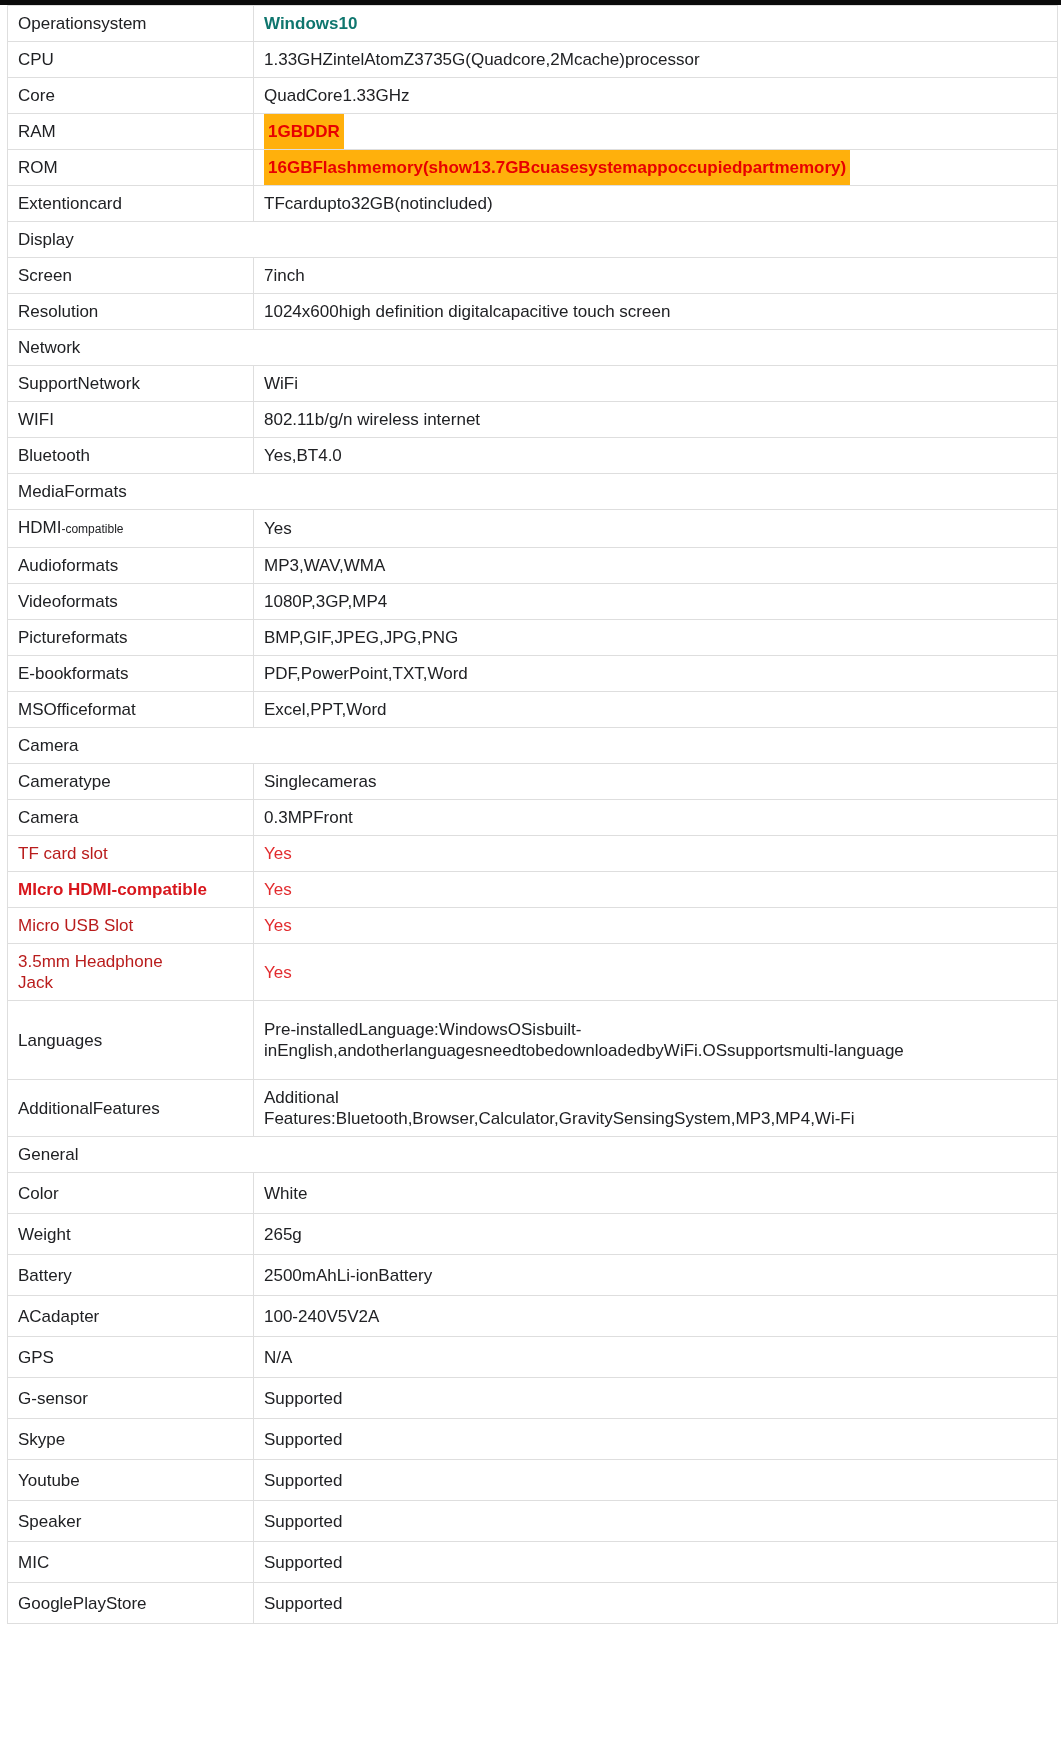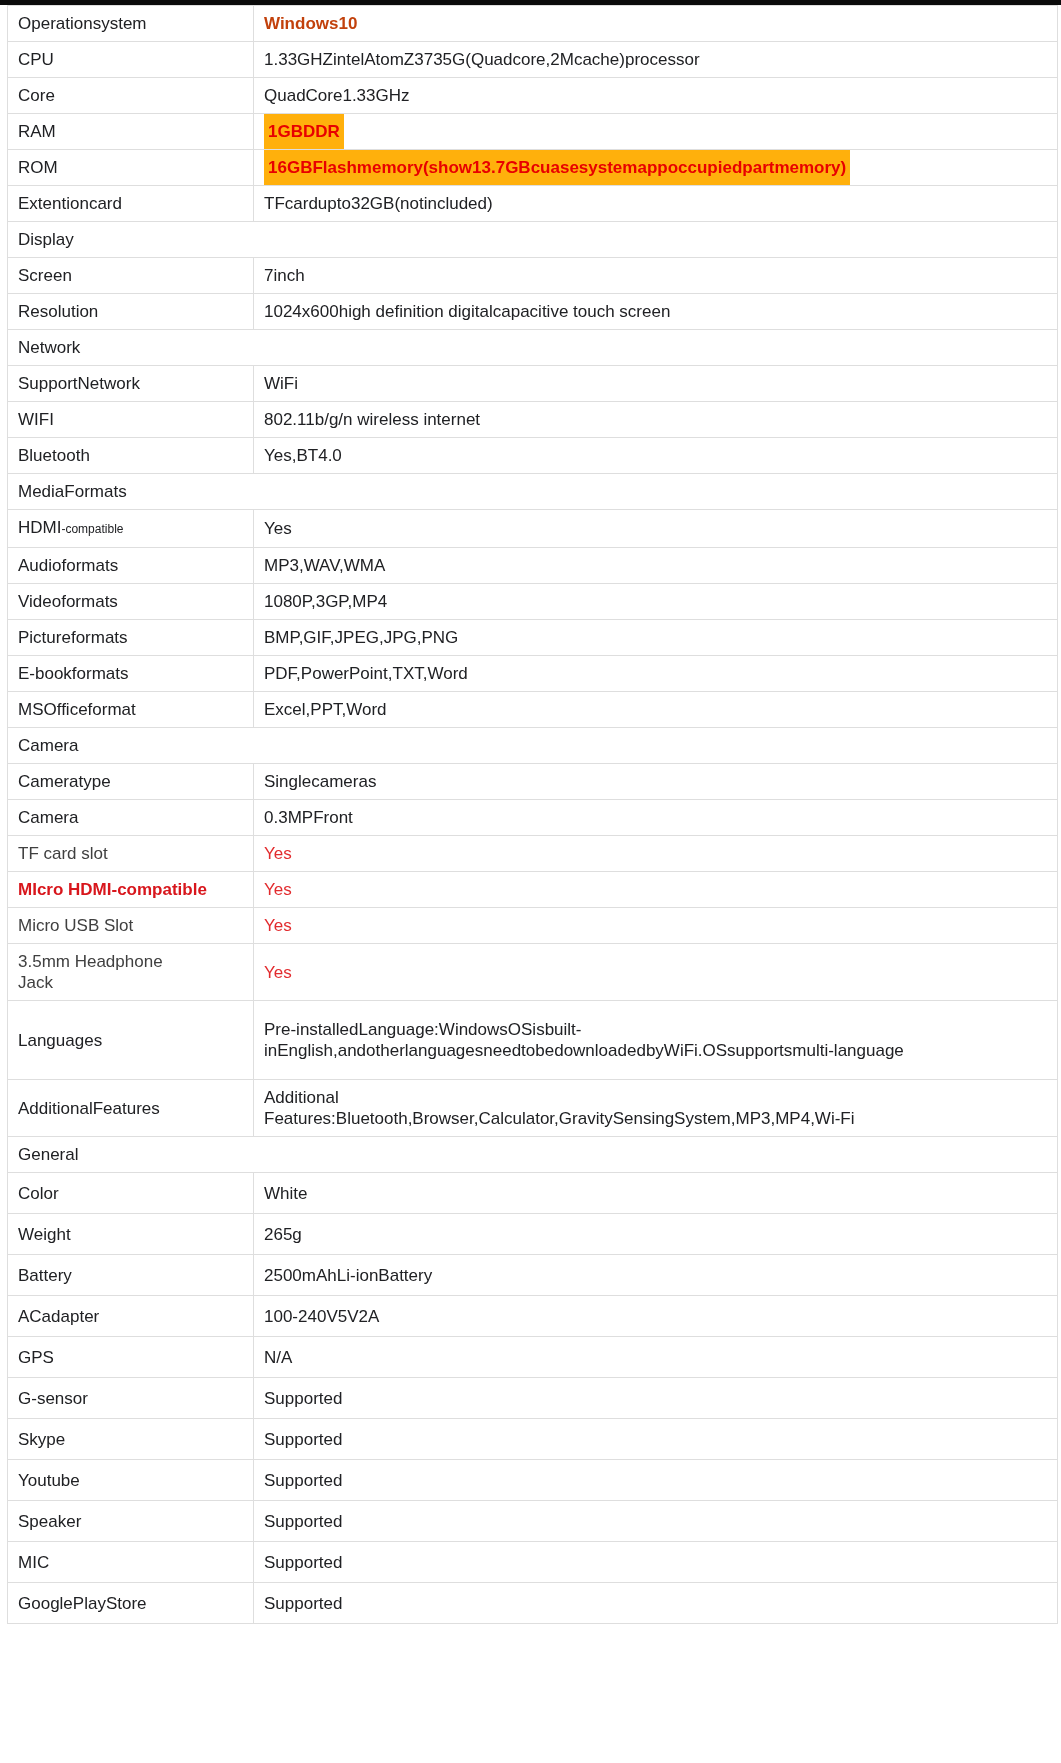--- a/index.html
+++ b/index.html
@@ -35,24 +35,24 @@
     line-height: 21px;
     padding: 7px 10px;
     white-space: pre-line;
     overflow: hidden;
   }
   td.label-cell { padding-right: 14px; }
   td.section-cell { font-size: 17px; color: #202124; }
   tr.tall td { padding-top: 9.5px; padding-bottom: 9.5px; }
   tr.pad-lg td { padding-top: 18px; padding-bottom: 18px; }
 
-  .ls-red  { color: #404040; }
+  .ls-red  { color: #b91c1c; }
   .vs-red  { color: #e22b2e; }
   .ls-red-bold-small { color: #d8161c; font-weight: 700; font-size: 14.5px; line-height: 20px; }
-  .vs-red-bold { color: #c2410c; font-weight: 700; }
+  .vs-red-bold { color: #0f766e; font-weight: 700; }
   .label-suffix { font-size: 12px; }
   .hl {
     background: #ffb00c;
     color: #e80000;
     font-weight: 700;
     padding: 14px 4px;
     -webkit-box-decoration-break: clone;
     box-decoration-break: clone;
   }
 </style>

